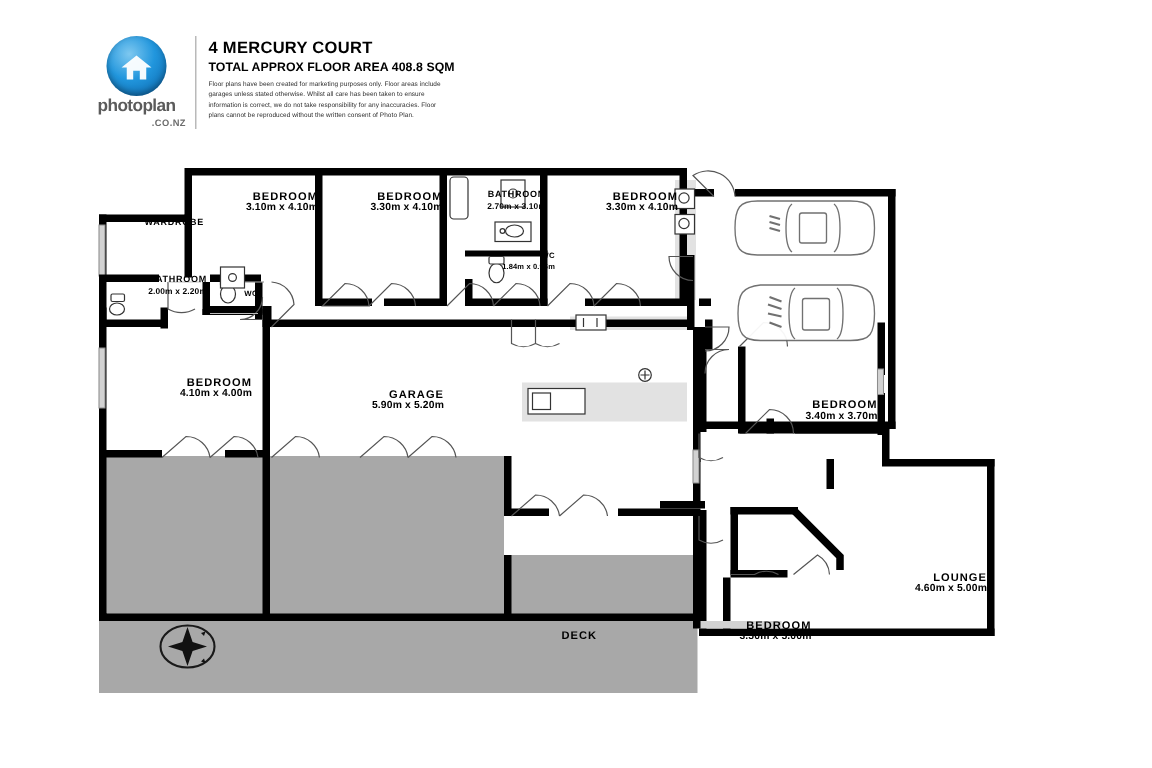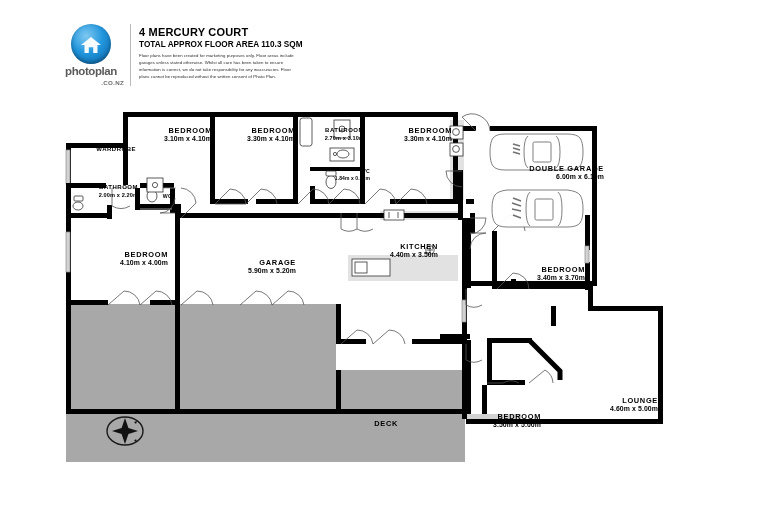--- a/index.html
+++ b/index.html
@@ -75,21 +75,21 @@
         </svg>
       </div>
       <div class="logo-word">photoplan</div>
       <div class="logo-sub">.CO.NZ</div>
     </div>
 
     <div class="header-divider"></div>
 
     <div class="title-block">
       <div class="plan-title">4 MERCURY COURT</div>
-      <div class="plan-sub">TOTAL APPROX FLOOR AREA 110.3 SQM</div>
+      <div class="plan-sub">TOTAL APPROX FLOOR AREA 408.8 SQM</div>
       <div class="disclaimer">Floor plans have been created for marketing purposes only. Floor areas include garages unless stated otherwise. Whilst all care has been taken to ensure information is correct, we do not take responsibility for any inaccuracies. Floor plans cannot be reproduced without the written consent of Photo Plan.</div>
     </div>
 
   </div>
 
   <div class="plan">
 
     <div class="fill-white" style="left:66px;top:112px;width:390px;height:300px;"></div>
     <div class="fill-white" style="left:456px;top:112px;width:140px;height:300px;"></div>
 
@@ -312,24 +312,20 @@
     <div class="rl sm" style="left:292px;top:127px;width:72px;">
       <div class="nm">BATHROOM</div>
       <div class="dm">2.70m  x  3.10m</div>
     </div>
 
     <div class="rl" style="left:364px;top:126px;width:88px;">
       <div class="nm">BEDROOM</div>
       <div class="dm">3.30m  x  4.10m</div>
     </div>
 
-    <div class="rl" style="left:478px;top:164px;width:126px;">
-      <div class="nm">DOUBLE GARAGE</div>
-      <div class="dm">6.00m  x  6.10m</div>
-    </div>
 
     <div class="rl sm" style="left:62px;top:184px;width:76px;">
       <div class="nm">BATHROOM</div>
       <div class="dm">2.00m  x  2.20m</div>
     </div>
 
     <div class="rl tiny" style="left:132px;top:193px;width:40px;">
       <div class="nm">WC</div>
     </div>
 
@@ -341,32 +337,28 @@
     <div class="rl" style="left:74px;top:250px;width:94px;">
       <div class="nm">BEDROOM</div>
       <div class="dm">4.10m  x  4.00m</div>
     </div>
 
     <div class="rl" style="left:196px;top:258px;width:100px;">
       <div class="nm">GARAGE</div>
       <div class="dm">5.90m  x  5.20m</div>
     </div>
 
-    <div class="rl" style="left:348px;top:242px;width:90px;">
-      <div class="nm">KITCHEN</div>
-      <div class="dm">4.40m  x  3.50m</div>
-    </div>
 
     <div class="rl" style="left:495px;top:265px;width:90px;">
       <div class="nm">BEDROOM</div>
       <div class="dm">3.40m  x  3.70m</div>
     </div>
 
 
-    <div class="rl" style="left:552px;top:396px;width:106px;">
+    <div class="rl" style="left:552px;top:380px;width:106px;">
       <div class="nm">LOUNGE</div>
       <div class="dm">4.60m  x  5.00m</div>
     </div>
 
     <div class="rl" style="left:445px;top:412px;width:96px;">
       <div class="nm">BEDROOM</div>
       <div class="dm">3.50m  x  5.00m</div>
     </div>
 
     <div class="rl" style="left:334px;top:419px;width:64px;">

